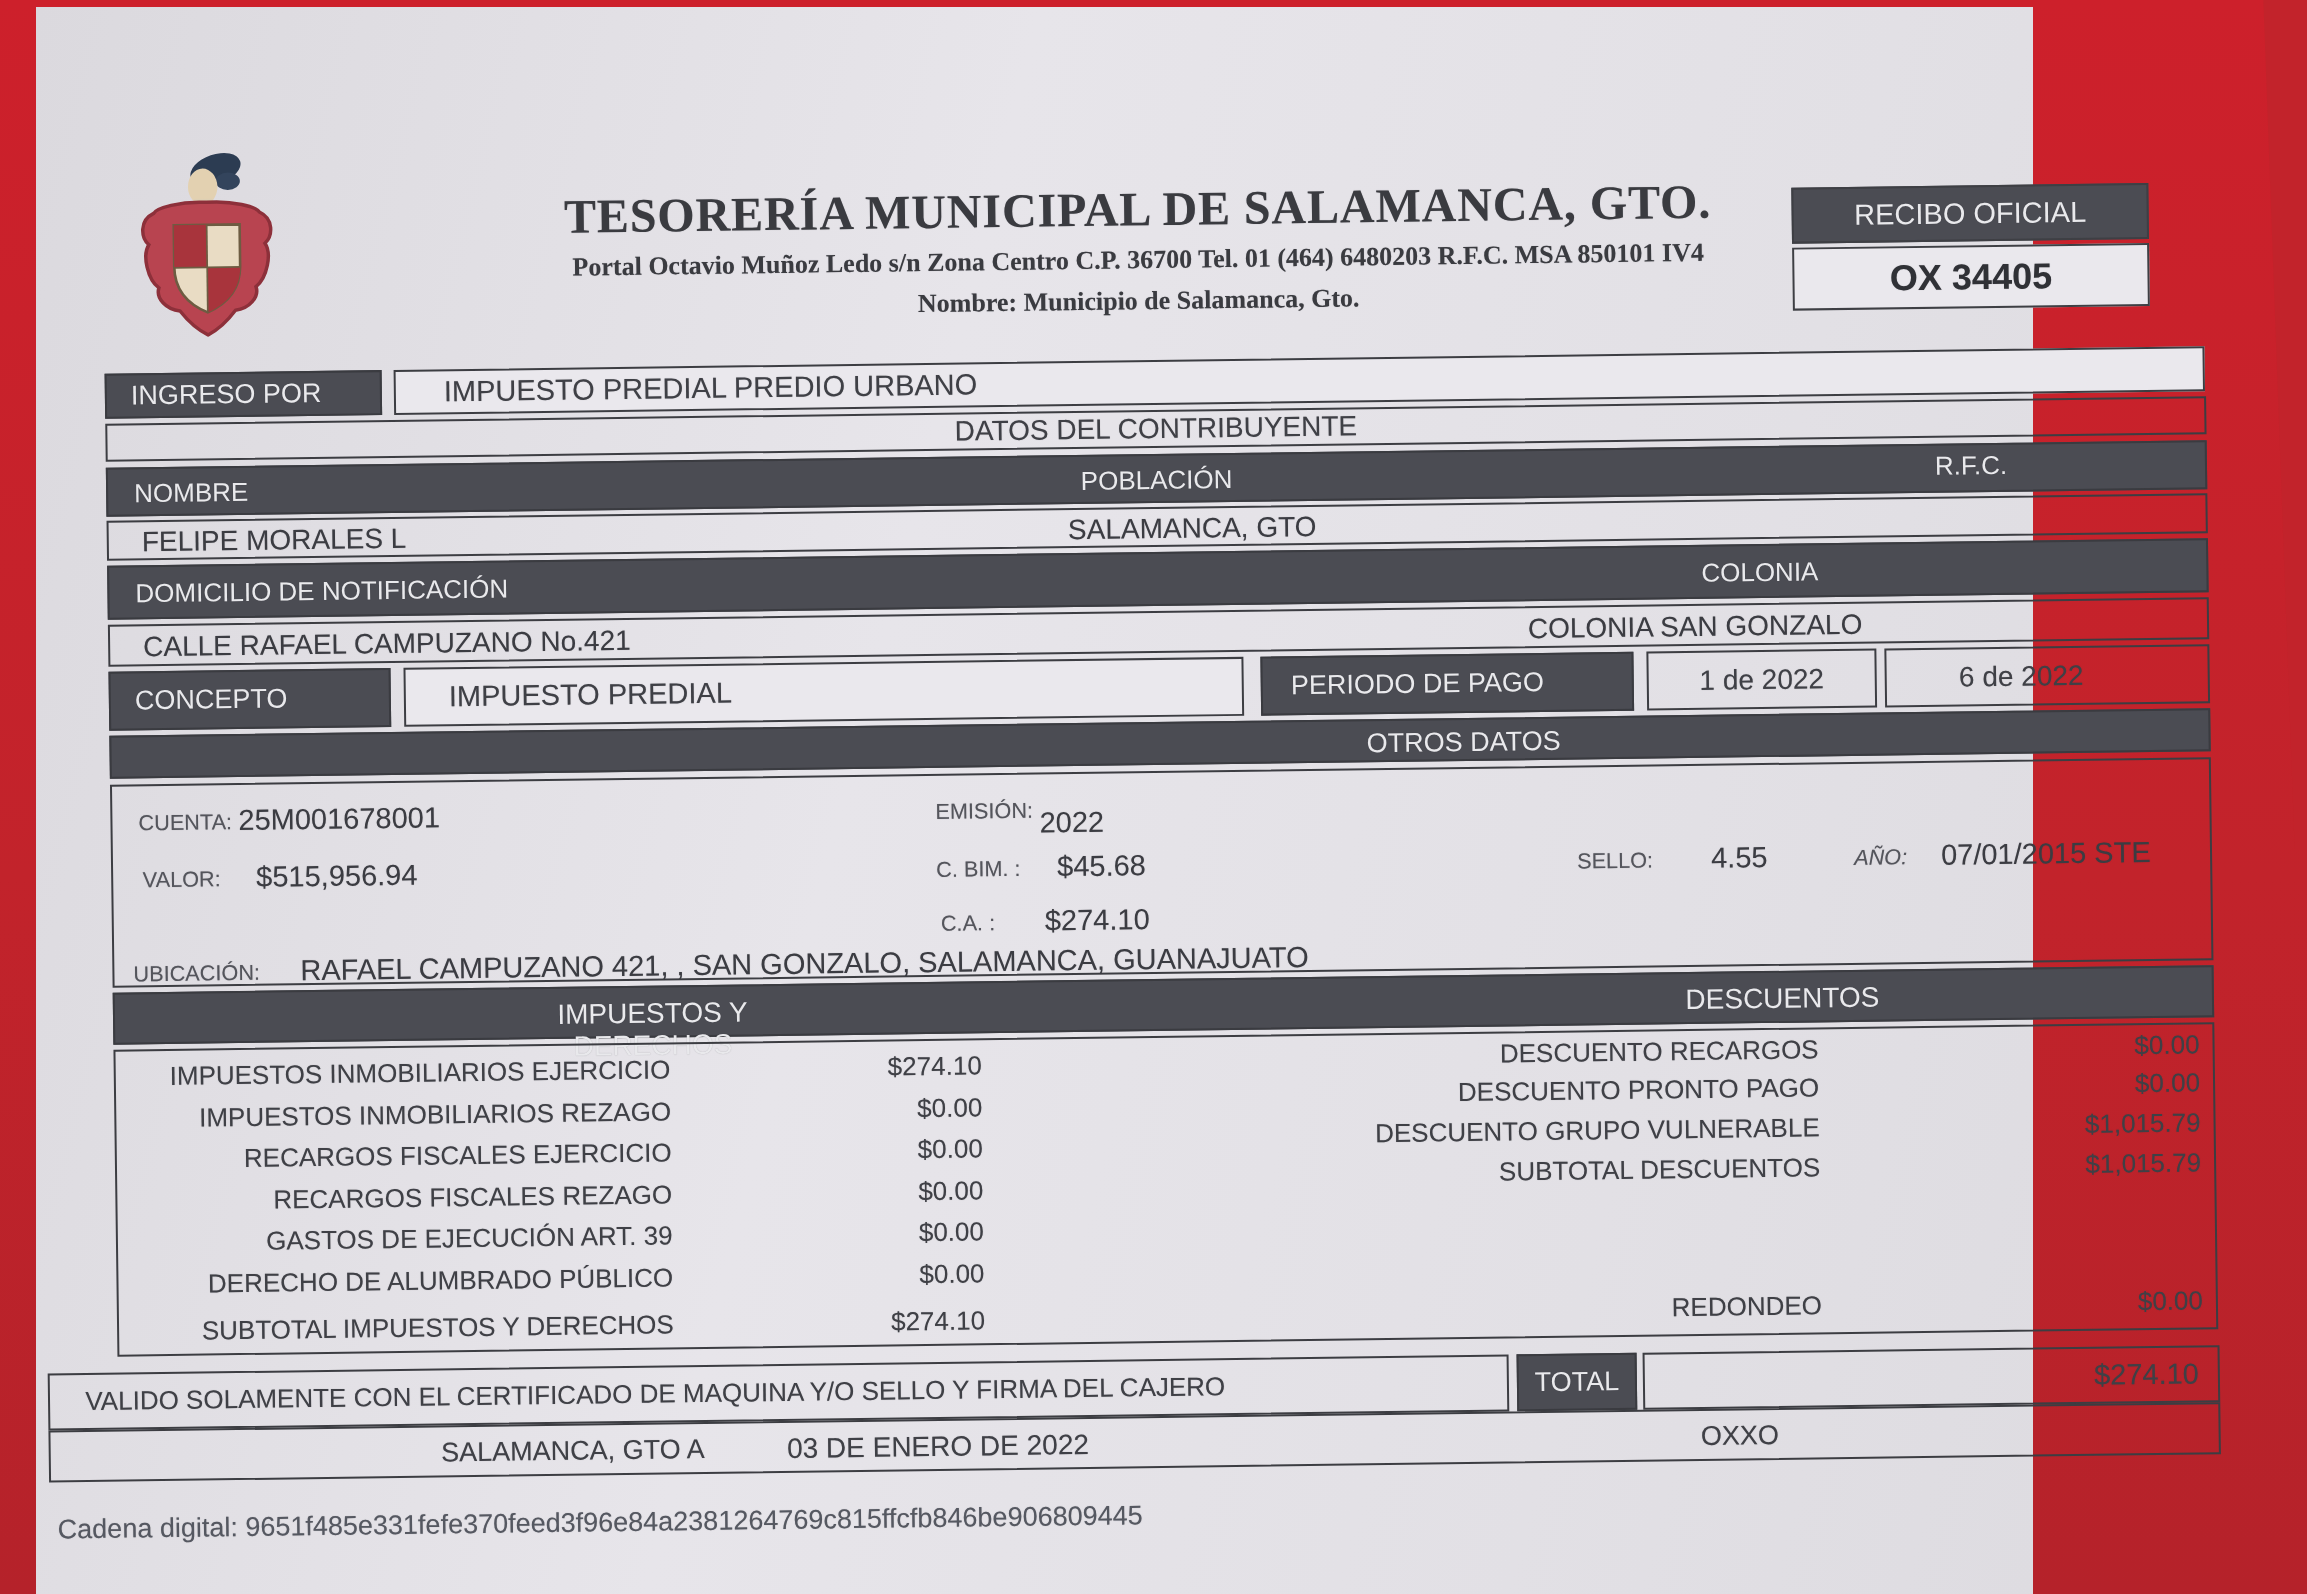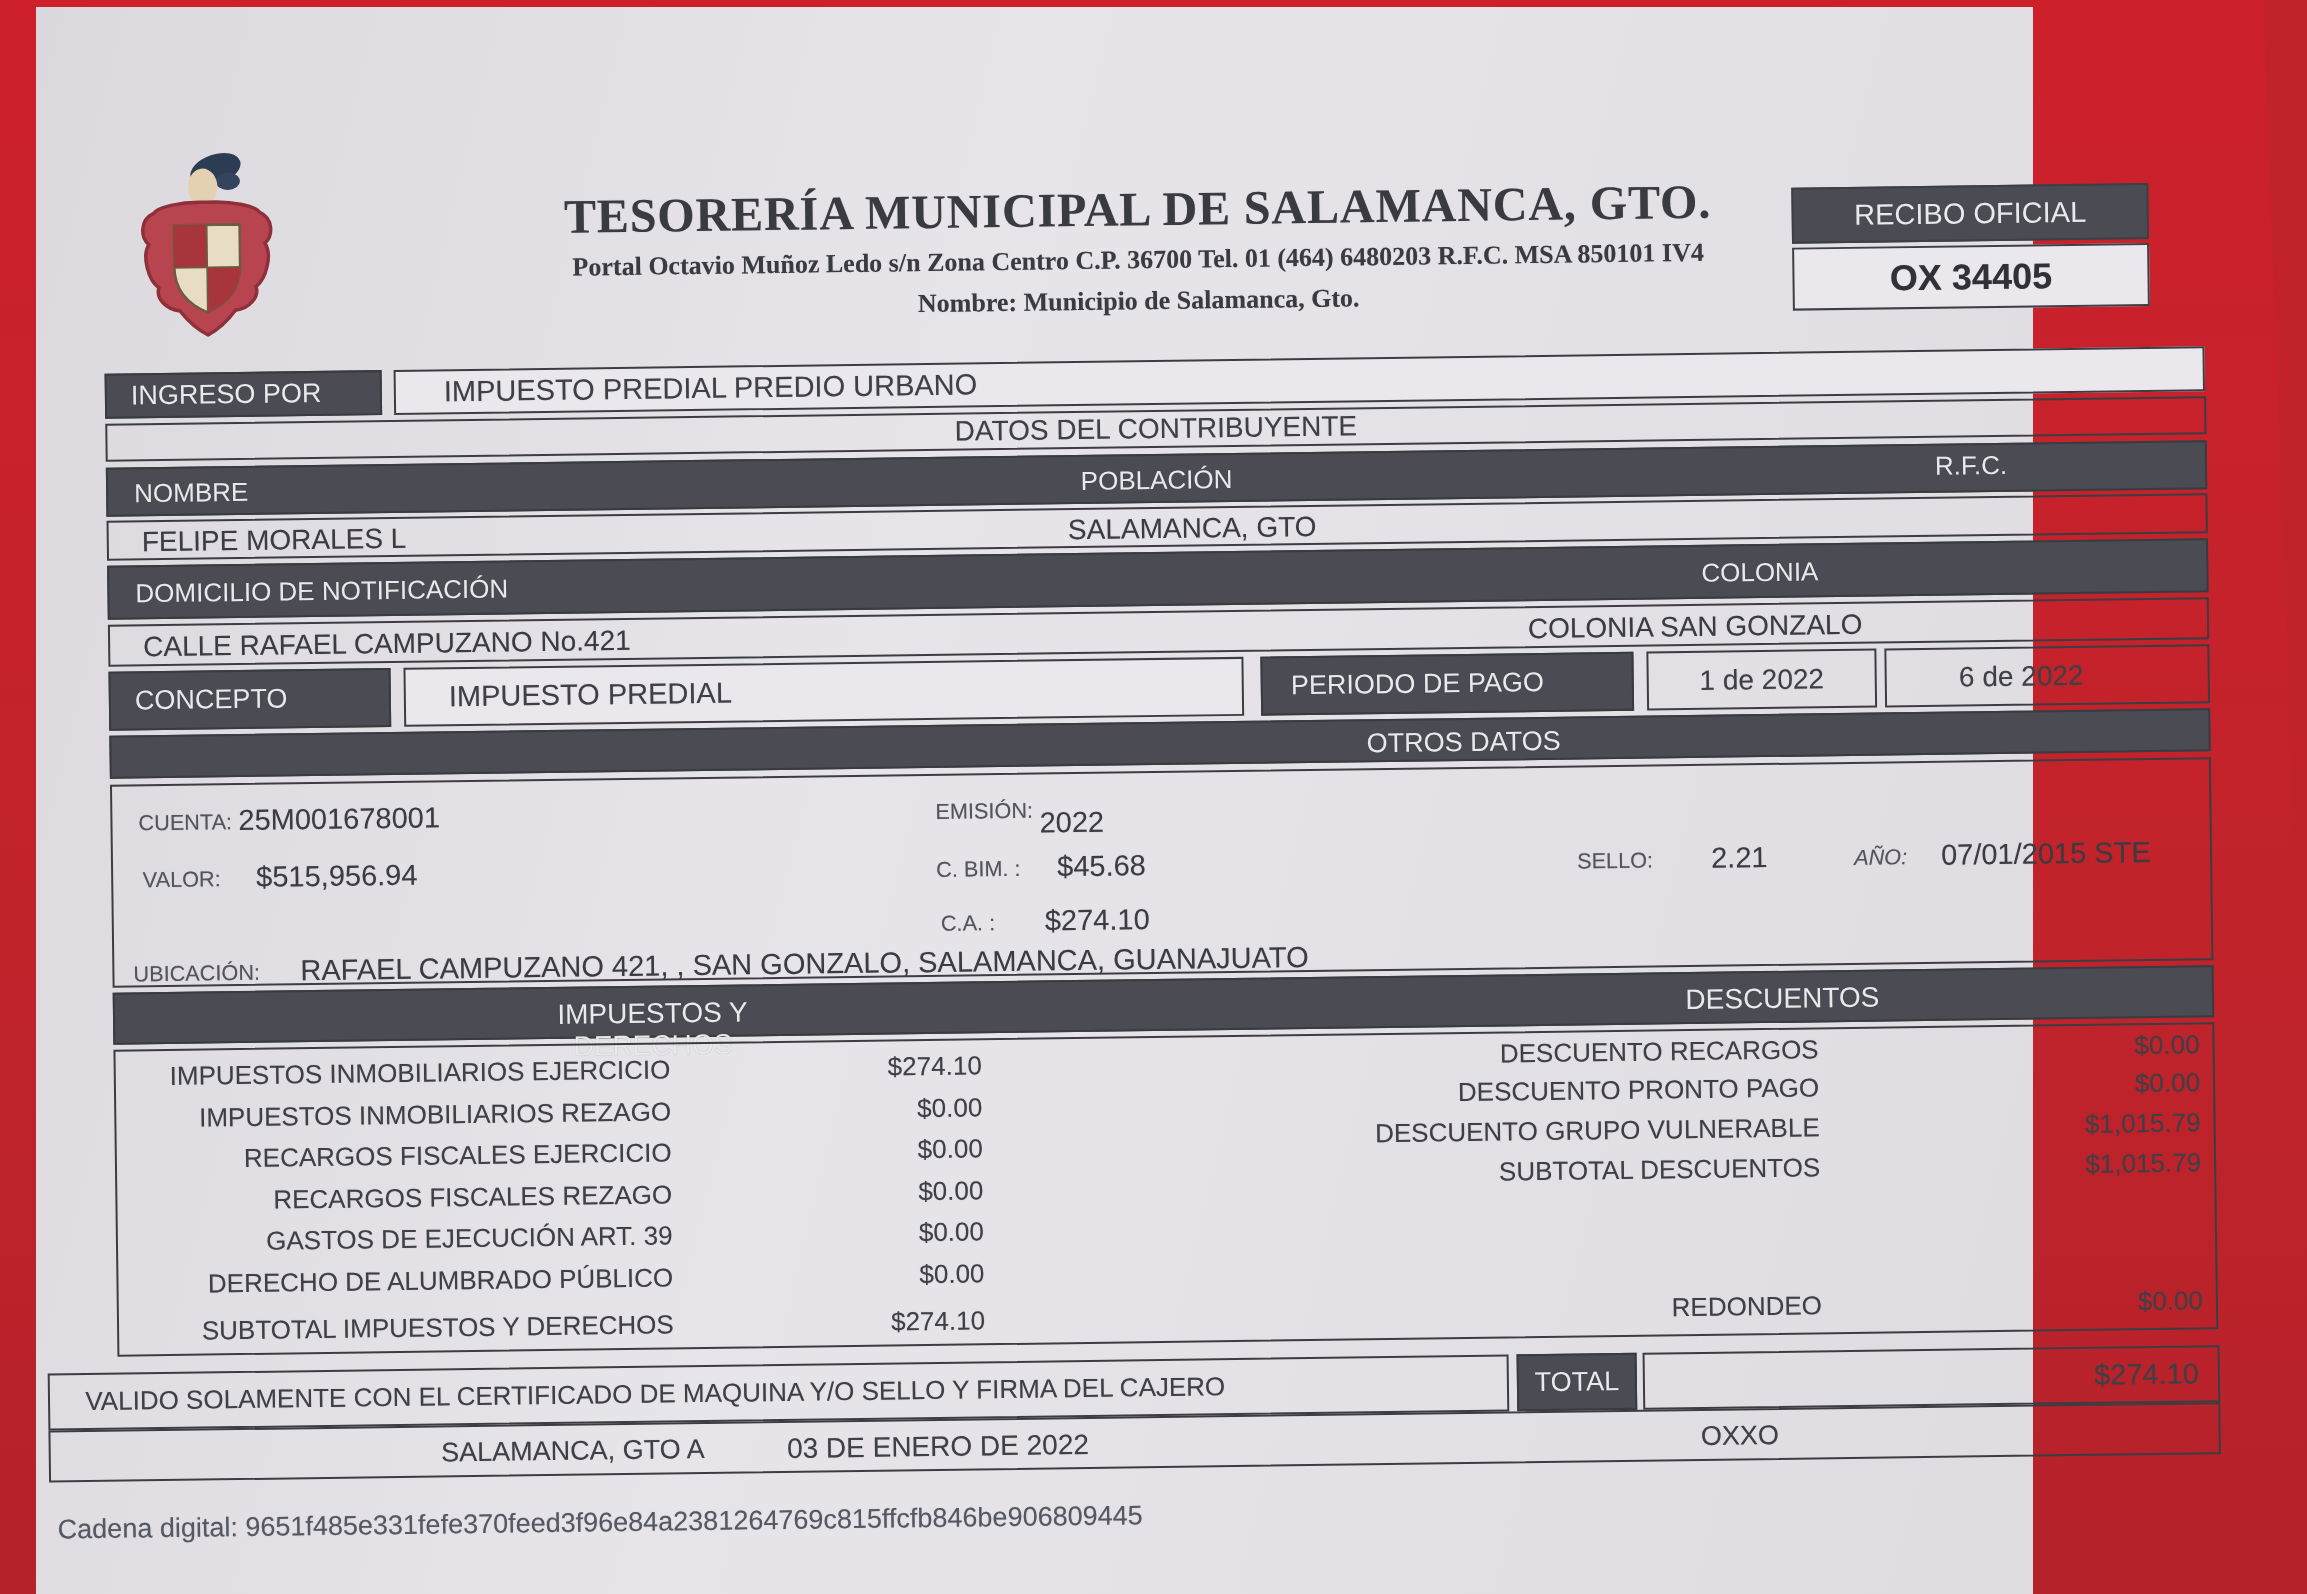--- a/index.html
+++ b/index.html
@@ -122,21 +122,21 @@
           <span class="smlbl" style="position:absolute;left:26px;top:24px;">CUENTA:</span>
           <span class="bigval" style="position:absolute;left:126px;top:19px;">25M001678001</span>
           <span class="smlbl" style="position:absolute;left:823px;top:22.5px;">EMISIÓN:</span>
           <span class="bigval" style="position:absolute;left:927px;top:17.3px;margin-top:15px;">2022</span>
 
           <span class="smlbl" style="position:absolute;left:29.5px;top:81px;">VALOR:</span>
           <span class="bigval" style="position:absolute;left:143px;top:76px;">$515,956.94</span>
           <span class="smlbl" style="position:absolute;left:823px;top:81px;">C. BIM. :</span>
           <span class="bigval" style="position:absolute;left:944px;top:76px;">$45.68</span>
           <span class="smlbl" style="position:absolute;left:1464px;top:81px;">SELLO:</span>
-          <span class="bigval" style="position:absolute;left:1598px;top:76px;">2.21</span>
+          <span class="bigval" style="position:absolute;left:1598px;top:76px;">4.55</span>
           <span class="smlbl" style="position:absolute;left:1741px;top:81px;font-style:italic;">AÑO:</span>
           <span class="bigval" style="position:absolute;left:1828px;top:76px;">07/01/2015 STE</span>
 
           <span class="smlbl" style="position:absolute;left:827px;top:135px;text-align:center;">C.A. :</span>
           <span class="bigval" style="position:absolute;left:931px;top:130px;">$274.10</span>
 
           <span class="smlbl" style="position:absolute;left:19px;top:175px;">UBICACIÓN:</span>
           <span class="bigval" style="position:absolute;left:186px;top:170px;">RAFAEL CAMPUZANO 421, , SAN GONZALO, SALAMANCA, GUANAJUATO</span>
         </div>
 

